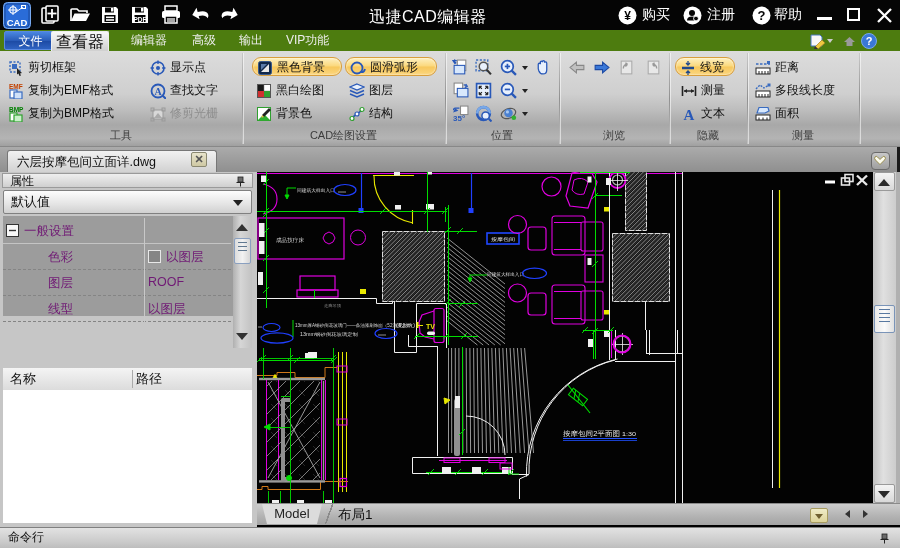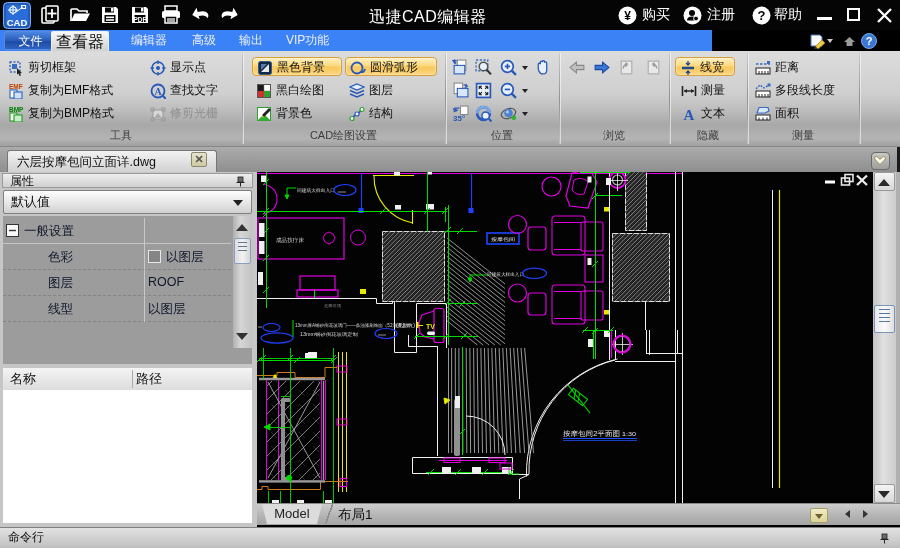--- a/index.html
+++ b/index.html
@@ -3,44 +3,44 @@
 *{margin:0;padding:0;box-sizing:border-box}
 html,body{width:900px;height:548px;overflow:hidden;font-family:"Liberation Sans",sans-serif}
 #app{position:relative;width:900px;height:548px;background:#000}
 .abs{position:absolute}
 
 #titlebar{left:0;top:0;width:900px;height:30px;background:#050505;color:#fff}
 .ticon{position:absolute;top:5px}
 #title-text{position:absolute;left:369px;top:7px;font-size:16px;color:#fff;letter-spacing:0.5px}
 .tr-item{position:absolute;top:6px;color:#fff;font-size:14px}
 
-#menubar{left:0;top:30px;width:712px;height:21px;background:#3b82f6}
+#menubar{left:0;top:30px;width:900px;height:21px;background:#4d7c0f}
 #tab-file{position:absolute;left:4px;top:1px;width:53px;height:19px;background:linear-gradient(#4a86e0,#2a5cb8 50%,#1c4aa4 52%,#2e62c0);border:1px solid #5a8ae0;border-radius:2px;color:#fff;font-size:12px;text-align:center;line-height:18px}
 #tab-viewer{position:absolute;left:51px;top:1px;width:58px;height:20px;background:linear-gradient(#f8f8f8,#d0d0d0);border:1px solid #eee;border-bottom:none;border-radius:2px 2px 0 0;color:#111;font-size:16px;text-align:center;line-height:19px}
 .mtab{position:absolute;top:1px;color:#eee;font-size:12px;line-height:19px}
 
 #ribbon{left:0;top:51px;width:900px;height:95px;background:linear-gradient(#dcdcdc,#cfcfcf 45%,#bdbdbd 62%,#a8a8a8 78%,#b4b4b4 92%,#a0a0a0)}
 .rsep{position:absolute;top:2px;width:1px;height:91px;background:linear-gradient(#c8c8c8,#909090 50%,#c0c0c0)}
 .rsep:after{content:"";position:absolute;left:1px;top:0;width:1px;height:91px;background:rgba(255,255,255,.55)}
 .glabel{position:absolute;top:77px;font-size:11px;color:#3c3c3c;text-align:center}
 .ritem{position:absolute;height:19px;font-size:12px;color:#111;white-space:nowrap}
 .ritem .ic{display:inline-block;vertical-align:middle;margin-right:4px}
 .ritem .tx{vertical-align:middle}
-.orangebtn{background:linear-gradient(#fdf0c0,#fbd87c 48%,#f7c85c 52%,#fbd57e);border:1px solid #d89e3c;border-radius:4px;box-shadow:inset 0 0 2px #fff}
+.orangebtn{background:linear-gradient(#fdf0c0,#fbd87c 48%,#f7c85c 52%,#fbd57e);border:1px solid #d89e3c;border-radius:9px;box-shadow:inset 0 0 2px #fff}
 .gray{color:#8e8e8e}
 
 #doctabbar{left:0;top:146px;width:900px;height:26px;background:linear-gradient(#ababab,#9a9a9a 60%,#8f8f8f);border-top:1px solid #888}
 #doctab{position:absolute;left:7px;top:3px;width:210px;height:37px;background:linear-gradient(#f2f2f2,#d6d6d6 50%,#bfbfbf);border:1px solid #777;border-bottom:none;border-radius:3px 3px 0 0;font-size:12.5px;color:#111;line-height:22px;padding-left:9px}
 #doctab-close{position:absolute;left:191px;top:5px;width:16px;height:15px;background:linear-gradient(#e8e4cc,#cfc9a4);border:1px solid #8a8870;border-radius:2px;color:#555;font-size:11px;line-height:13px;text-align:center;font-weight:bold}
 
 #leftpanel{left:0;top:172px;width:257px;height:355px;background:#c6c6c6}
 .phead{position:absolute;left:2px;width:251px;height:15px;background:linear-gradient(#efefef,#cfcfcf);border:1px solid #9a9a9a;font-size:12px;color:#111;line-height:14px;padding-left:7px}
 #combo{position:absolute;left:3px;top:18px;width:249px;height:24px;background:linear-gradient(#fdfdfd,#e4e4e4 60%,#d0d0d0);border:1px solid #808080;border-radius:2px;font-size:13px;color:#111;line-height:22px;padding-left:7px}
 #combo .arr{position:absolute;right:8px;top:9px;width:0;height:0;border-left:5px solid transparent;border-right:5px solid transparent;border-top:6px solid #222}
-#ptable{position:absolute;left:3px;top:44px;width:249px;height:148px;background:#9c9c9c;font-size:12.5px;color:#0f172a}
+#ptable{position:absolute;left:3px;top:44px;width:249px;height:100px;background:#9c9c9c;font-size:12.5px;color:#701a75}
 .prow{position:absolute;left:0;width:228px;height:26px;line-height:26px}
 .pdash{border-bottom:1px dashed #848484}
 #pscroll{position:absolute;right:0px;top:0px;width:19px;height:132px;background:linear-gradient(90deg,#b0b0b0,#d6d6d6 40%,#c2c2c2)}
 .sarr{position:absolute;left:3px;width:0;height:0;border-left:6px solid transparent;border-right:6px solid transparent}
 #pthumb{position:absolute;left:1px;top:22px;width:17px;height:26px;background:linear-gradient(90deg,#dcdcdc,#f2f2f2 50%,#d6d6d6);border:1px solid #8aa0c0;border-radius:2px}
 #pthumb i{display:block;height:1px;background:#607890;margin:3px 3px 0 3px}
 
 #favhead2{position:absolute;left:2px;top:180px;width:251px;height:15px}
 #favcols{position:absolute;left:3px;top:196px;width:249px;height:32px;background:linear-gradient(#f4f4f4,#dcdcdc 70%,#cfcfcf);border-bottom:1px solid #9a9a9a;font-size:13px;color:#111;line-height:21px}
 #favbody{position:absolute;left:3px;top:218px;width:249px;height:133px;background:#fff}

